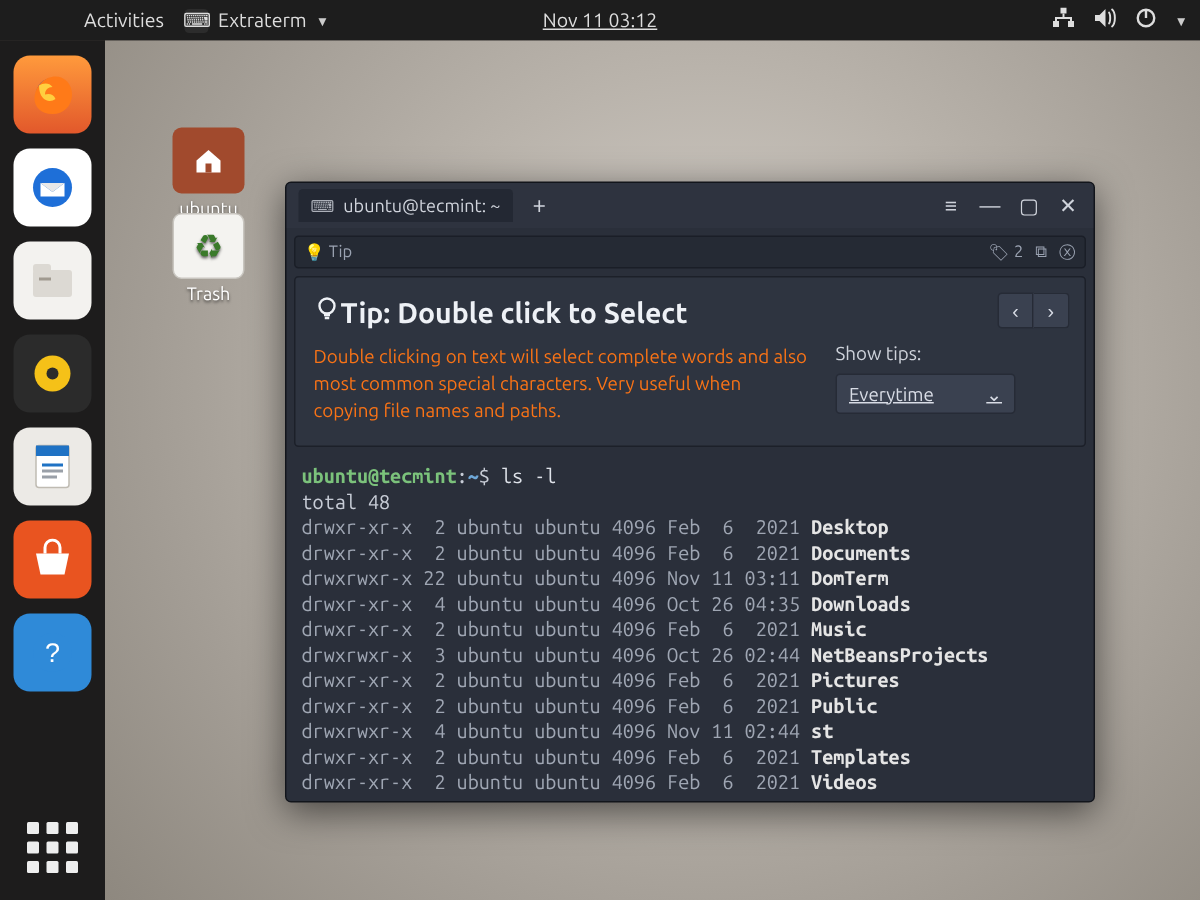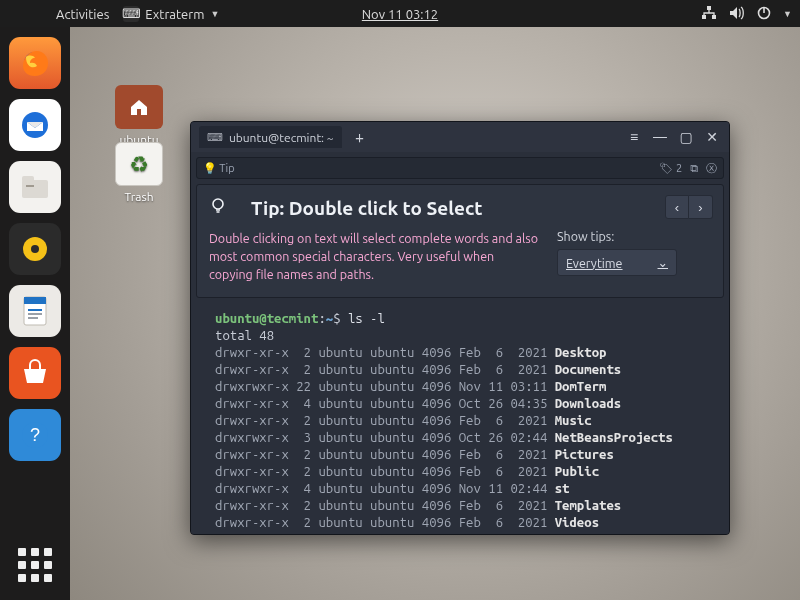--- a/index.html
+++ b/index.html
@@ -101,24 +101,24 @@
   .chip { display:flex; align-items:center; gap:3px; }
 
   
   .tip-panel {
     margin:5px 5px 8px 5px; padding:12px 12px 14px 12px;
     background:#2e3440; border:1px solid #1c2029; border-radius:3px;
     color:#cfd3db; position:relative;
   }
   .tip-panel h2 {
     font-size:19px; font-weight:700; color:#eef1f6; margin-bottom:10px;
-    display:flex; align-items:flex-end; gap:24px;
+    display:flex; align-items:flex-end; gap:0;
   }
   .tip-body { display:flex; gap:18px; align-items:flex-start; }
-  .tip-text { flex:1; font-size:12.5px; color:#f9a8d4; line-height:1.45; max-width:330px;}
+  .tip-text { flex:1; font-size:12.5px; color:#f97316; line-height:1.45; max-width:330px;}
   .tip-side { width:120px; font-size:12.5px; color:#cfd3db; }
   .pager {
     position:absolute; top:10px; right:10px; display:flex;
   }
   .pager button {
     width:24px; height:24px; background:#3a4150; color:#d7dbe4;
     border:1px solid #262b36; font-size:13px;
   }
   .pager button:first-child{border-radius:3px 0 0 3px;}
   .pager button:last-child {border-radius:0 3px 3px 0; border-left:none;}
@@ -128,21 +128,21 @@
     padding:5px 8px; display:flex; align-items:center; justify-content:space-between;
     font-size:12.5px;
     text-decoration:underline;
   }
 
   
   .term {
     flex:1; background:#2a2f3a;
     font-family: "Ubuntu Mono","DejaVu Sans Mono",monospace;
     font-size:13.2px; line-height:17px; color:#c7ccd6;
-    padding:4px 10px 0 24px; white-space:pre; overflow:hidden;
+    padding:4px 10px 0 10px; white-space:pre; overflow:hidden;
   }
   .t-user { color:#7bc27b; font-weight:bold;}
   .t-path { color:#6fa8d8; font-weight:bold;}
   .t-dir  { color:#e5e5e5; font-weight:bold;}
   .t-cmd  { color:#dfe3ea;}
   .t-perm { color:#9fa6b3;}
 </style>
 </head>
 <body>
 

